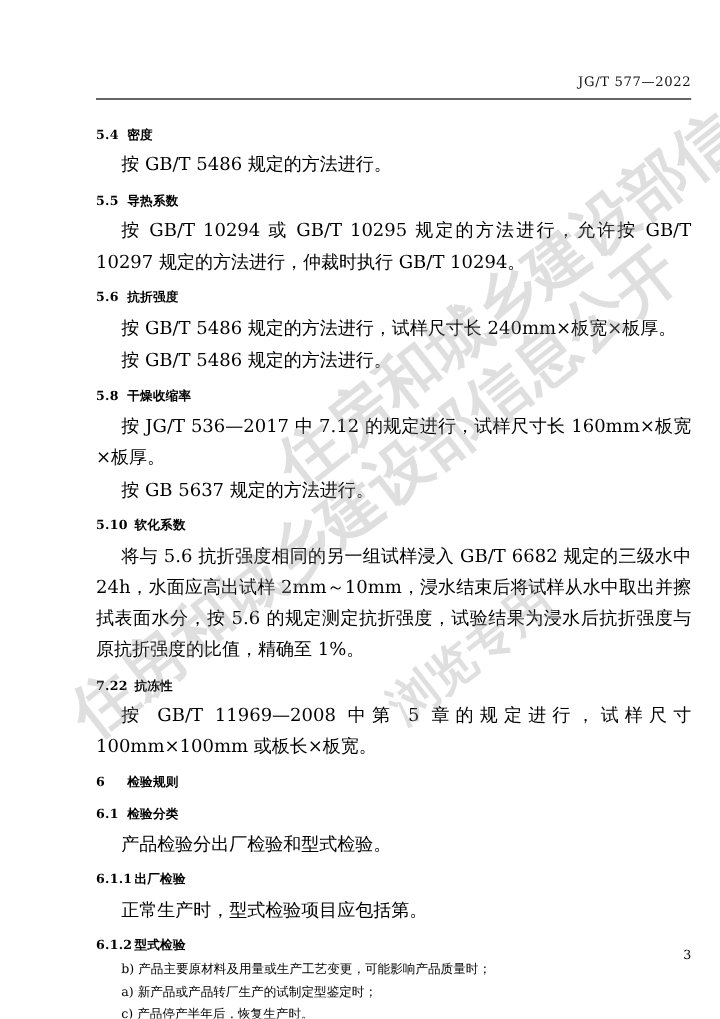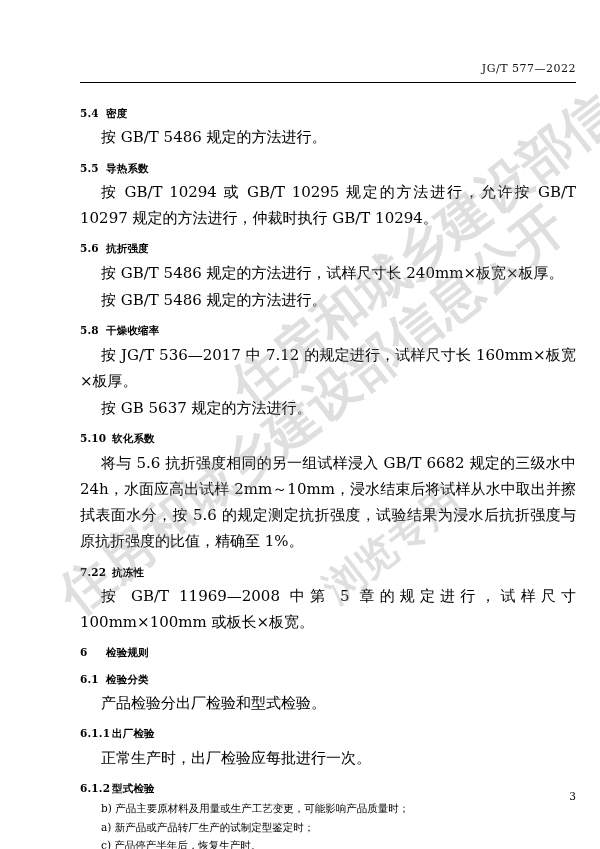--- a/index.html
+++ b/index.html
@@ -190,21 +190,21 @@
       <div class="clause-head">
         <span class="num">6.1</span><span>检验分类</span>
       </div>
       <p class="para">产品检验分出厂检验和型式检验。</p>
     </div>
 
     <div class="clause">
       <div class="clause-head wide">
         <span class="num">6.1.1</span><span>出厂检验</span>
       </div>
-      <p class="para">正常生产时，出厂检验应每批进行一次。</p>
+      <p class="para">正常生产时，型式检验项目应包括第。</p>
     </div>
 
     <div class="clause">
       <div class="clause-head wide">
         <span class="num">6.1.2</span><span>型式检验</span>
       </div>
       <p class="list-item">b) 产品主要原材料及用量或生产工艺变更，可能影响产品质量时；</p>
       <p class="list-item">a) 新产品或产品转厂生产的试制定型鉴定时；</p>
       <p class="list-item">c) 产品停产半年后，恢复生产时。</p>
     </div>

